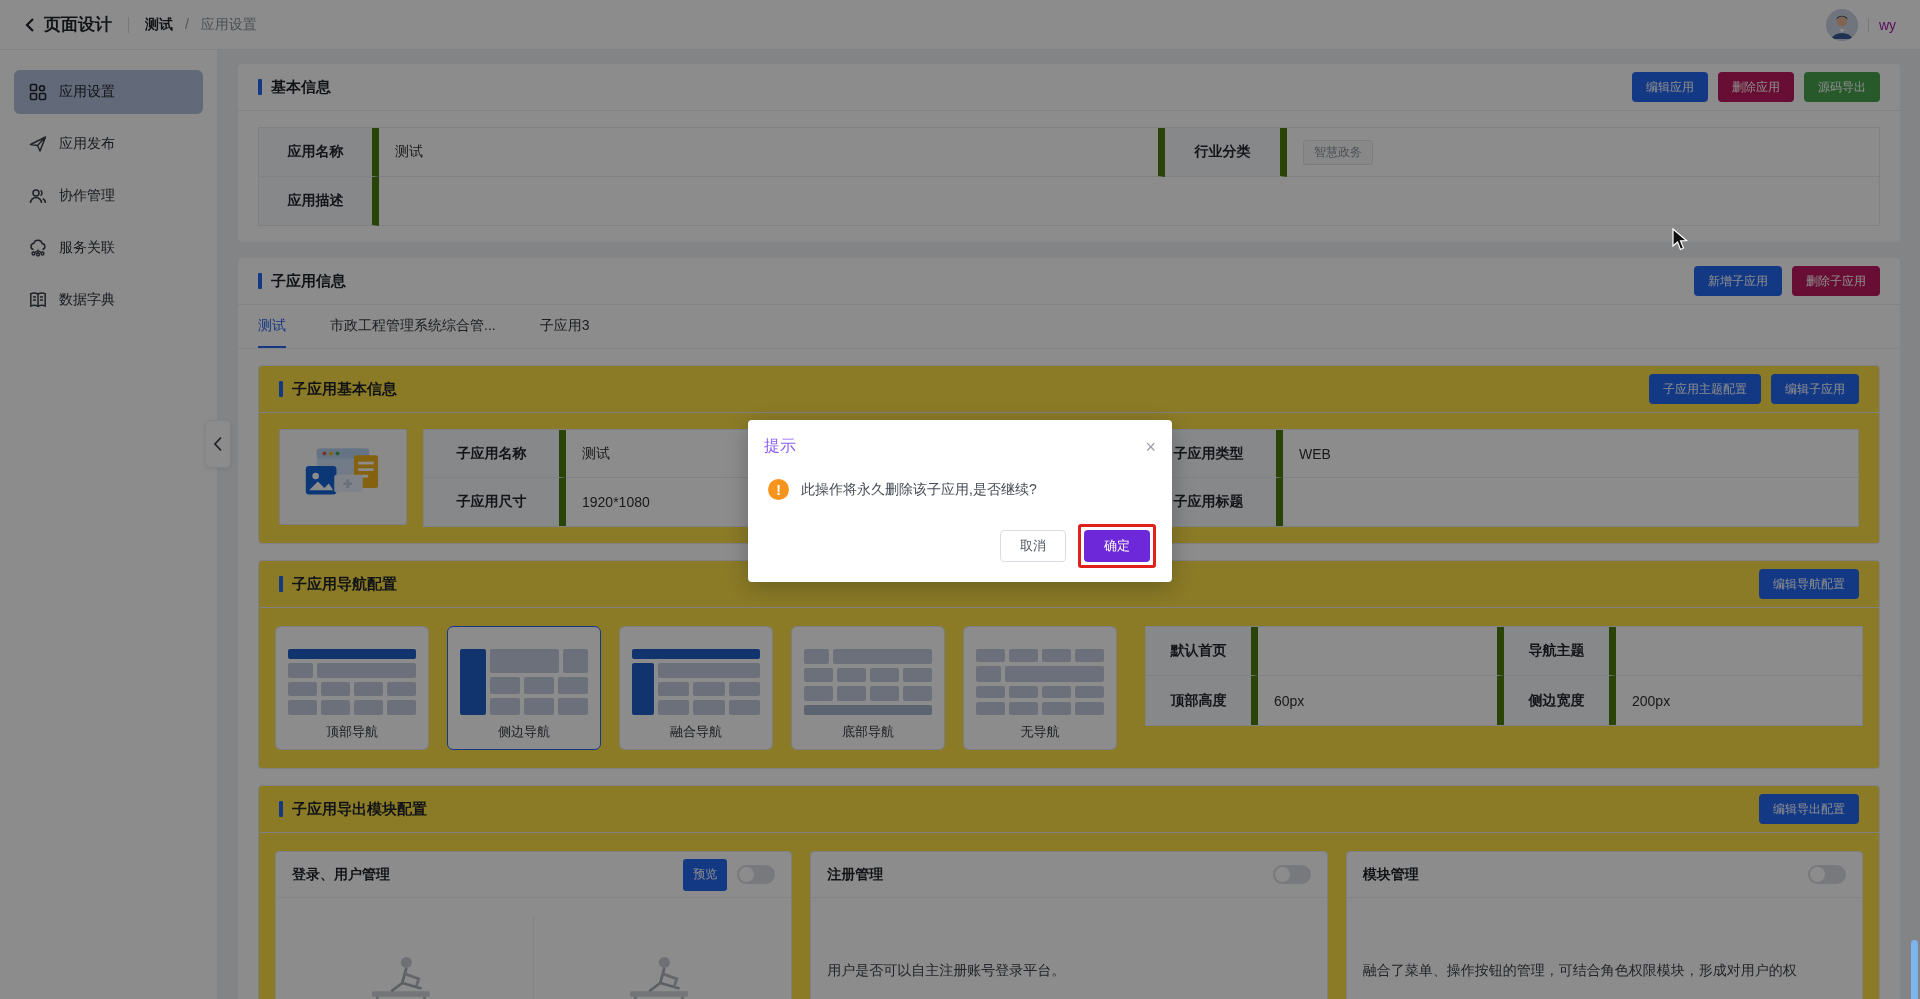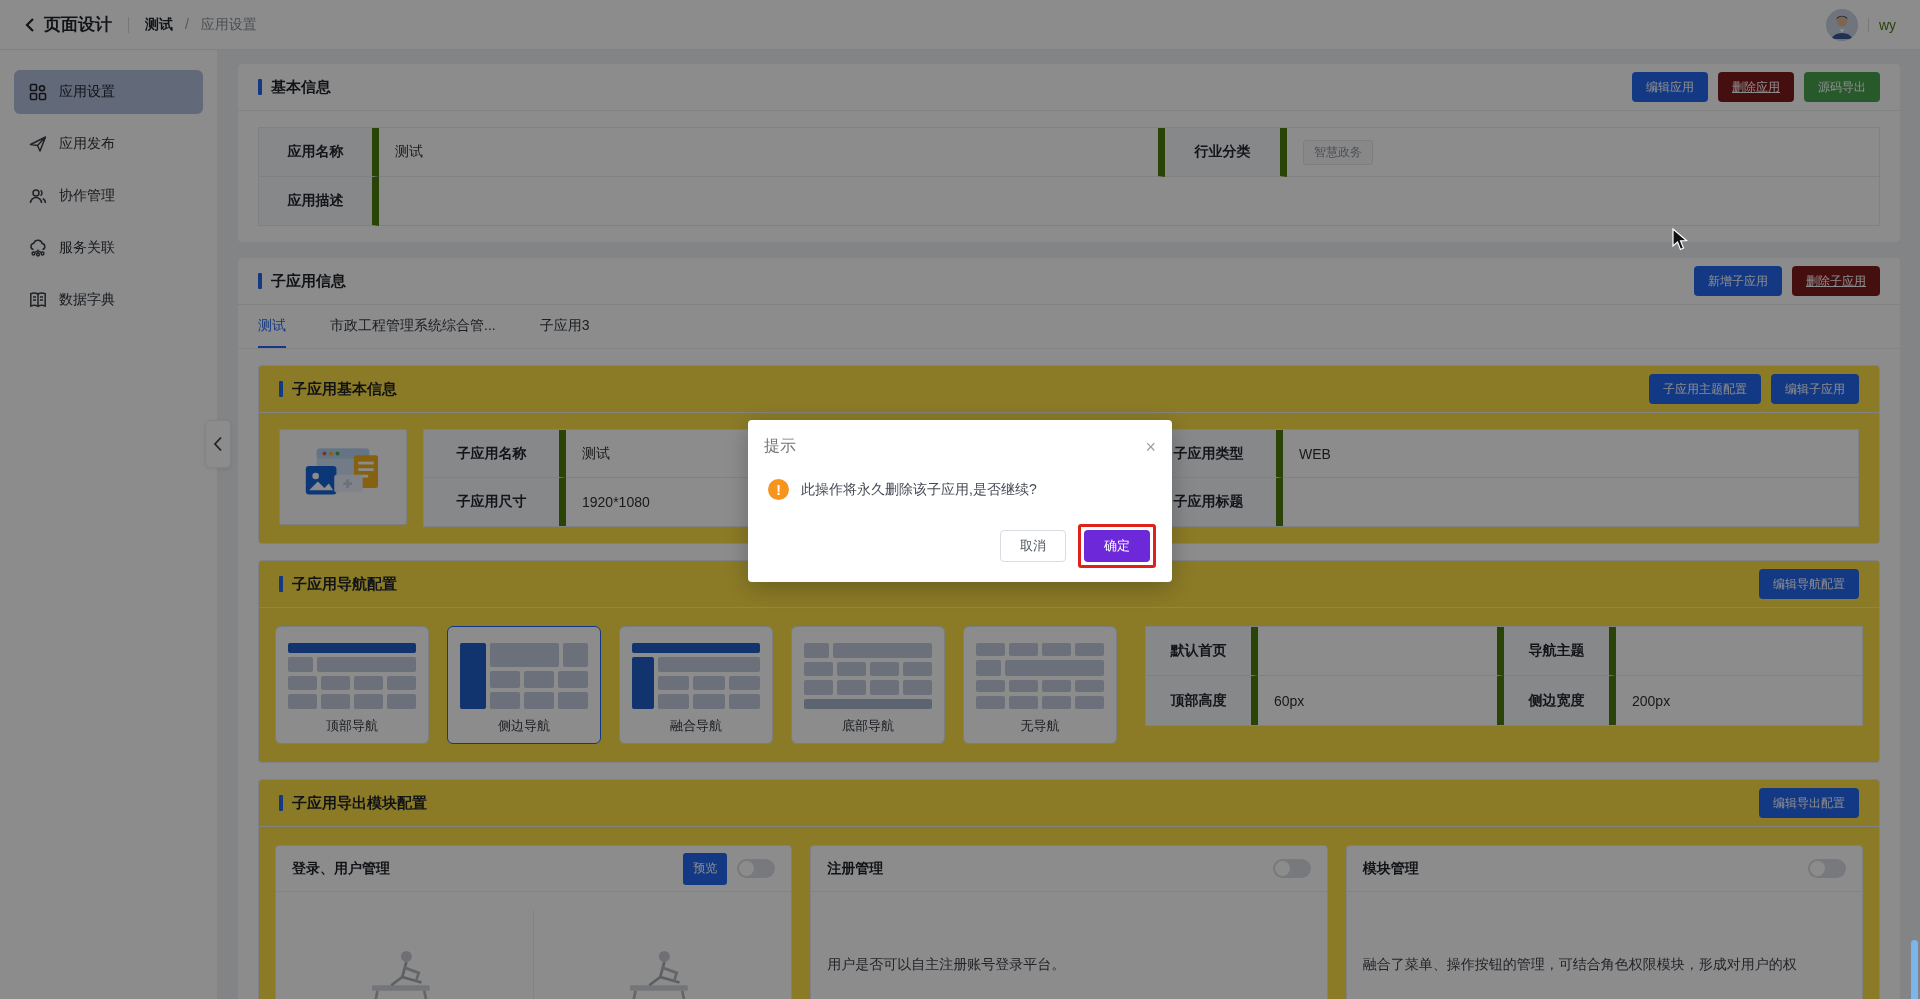--- a/index.html
+++ b/index.html
@@ -10,40 +10,40 @@
   .topbar { height:50px; background:#fff; border-bottom:1px solid #ececec; display:flex; align-items:center; padding:0 24px; position:relative; z-index:1; }
   .back-group { display:flex; align-items:center; gap:8px; font-size:17px; font-weight:bold; color:#1f2329; cursor:pointer; }
   .tb-divider { width:1px; height:16px; background:#d8dadf; margin:0 16px; }
   .crumb { font-size:14px; }
   .crumb-cur { color:#1f2329; font-weight:bold; }
   .crumb-sep { color:#9aa0a8; margin:0 8px; }
   .crumb-page { color:#8a9099; }
   .tb-right { margin-left:auto; display:flex; align-items:center; gap:10px; }
   .avatar { width:32px; height:32px; border-radius:50%; overflow:hidden; background:#cdd6e4; }
   .tb-user-divider { width:1px; height:14px; background:#d8dadf; }
-  .username { color:#4d7c0f; font-size:14px; }
+  .username { color:#a21caf; font-size:14px; }
 
   
   .layout { display:flex; height:949px; }
   .sidebar { width:218px; background:#fff; border-right:1px solid #eceef1; padding-top:12px; flex:none; }
   .side-item { display:flex; align-items:center; gap:12px; height:44px; margin:8px 14px; padding:0 15px; border-radius:6px; font-size:14px; color:#2d323b; cursor:pointer; }
   .side-item.active { background:#b2bfda; color:#20242c; }
   .side-item svg { flex:none; }
 
   .content { flex:1; padding:14px 20px 0 20px; background:#eef0f3; overflow:hidden; position:relative; }
 
   
   .card { background:#fff; border-radius:4px; margin-bottom:16px; }
   .card-header { height:47px; display:flex; align-items:center; justify-content:space-between; padding:0 20px; border-bottom:1px solid #ebedf0; }
   .sec-title { display:flex; align-items:center; gap:9px; font-size:15px; font-weight:bold; color:#1f2329; }
   .sec-bar { width:4px; height:16px; background:#2468f2; border-radius:1px; }
   .hdr-actions { display:flex; gap:10px; }
   .btn { border:none; border-radius:4px; color:#fff; font-size:12px; height:30px; padding:0 14px; cursor:pointer; font-family:inherit; }
   .btn-blue { background:#2468f2; }
-  .btn-red { background:#7f1d1d;text-decoration:underline; }
+  .btn-red { background:#be185d; }
   .btn-green { background:#47a34f; }
 
   .card-body { padding:16px 20px; display:flex; }
 
   
   .dtable { display:grid; border:1px solid #e9ebf0; flex:1; align-self:flex-start; }
   .dcell { display:flex; align-items:center; padding:0 16px; border-right:7px solid #4d7c0f; border-bottom:1px solid #e9ebf0; height:49px; background:#fff; font-size:14px; color:#303133; overflow:hidden; white-space:nowrap; }
   .dlabel { background:#f6f7fa; font-weight:bold; color:#23272f; justify-content:center; }
   .tag { border:1px solid #e2e4e9; background:#f7f8fa; color:#8a9099; font-size:12px; padding:3px 10px; border-radius:3px; }
 
@@ -55,21 +55,21 @@
   .tabs { display:flex; gap:44px; padding:0 20px; height:44px; align-items:stretch; border-bottom:1px solid #eef0f3; }
   .tab { display:flex; align-items:center; font-size:14px; color:#33373f; cursor:pointer; border-bottom:2px solid transparent; }
   .tab.active { color:#2468f2; border-bottom-color:#2468f2; }
 
   .inner-wrap { padding:0 20px 20px 20px; }
   .inner-sec { border:1px solid #e9ebf0; border-radius:4px; margin-top:16px; background:#fde047; }
   .inner-sec .card-header { border-bottom:1px solid #ebedf0; }
 
   
   .nav-body { padding:18px 16px; display:flex; gap:18px; }
-  .nav-card { width:154px; border:1px solid #e4e6ea; border-radius:6px; padding:16px 12px 8px 12px; display:flex; flex-direction:column; align-items:center; gap:8px; cursor:pointer; background:#fff; }
+  .nav-card { width:154px; border:1px solid #e4e6ea; border-radius:6px; padding:22px 12px 8px 12px; display:flex; flex-direction:column; align-items:center; gap:8px; cursor:pointer; background:#fff; }
   .nav-card.selected { border-color:#2468f2; }
   .nav-card .cap { font-size:13px; color:#33373f; }
   .mock { width:128px; height:66px; display:flex; flex-direction:column; gap:4px; }
   .mrow { display:flex; gap:4px; flex:1; }
   .mb { background:#c5cddf; border-radius:2px; flex:1; }
   .mb.sq { flex:none; width:25px; }
   .mbar { height:10px; border-radius:2px; background:#c5cddf; flex:none; }
   .mbar.blue { background:#1f5fc9; }
   .mcol { display:flex; flex-direction:column; gap:4px; flex:1; }
   .msider { width:26px; flex:none; border-radius:2px; background:#1f5fc9; }
@@ -90,21 +90,21 @@
   .mod-imgs .half { flex:1; display:flex; justify-content:center; padding-top:26px; }
   .mod-imgs .vdiv { width:1px; align-self:stretch; background:#eceef2; margin-top:18px; }
 
   
   .collapse-handle { position:absolute; left:205px; top:420px; width:26px; height:48px; background:#fff; border:1px solid #eceef1; border-radius:5px; box-shadow:0 1px 4px rgba(0,0,0,.08); display:flex; align-items:center; justify-content:center; z-index:2; cursor:pointer; }
 
   
   .overlay { position:fixed; left:0; top:0; right:0; bottom:0; background:rgba(0,0,0,.45); z-index:100; }
   .modal { position:fixed; left:50%; transform:translateX(-50%); top:420px; width:424px; background:#fff; border-radius:4px; box-shadow:0 6px 24px rgba(0,0,0,.25); z-index:110; padding:16px 16px 14px 16px; }
   .modal-head { display:flex; align-items:center; }
-  .modal-title { font-size:16px; color:#737373; }
+  .modal-title { font-size:16px; color:#8b5cf6; }
   .modal-close { margin-left:auto; color:#9aa0a8; font-size:18px; line-height:1; cursor:pointer; }
   .modal-msg { display:flex; align-items:center; gap:12px; margin:22px 4px 0 4px; }
   .warn-ico { width:21px; height:21px; border-radius:50%; background:#f7941d; color:#fff; font-weight:bold; font-size:14px; display:flex; align-items:center; justify-content:center; flex:none; }
   .msg-text { font-size:14px; color:#454a54; }
   .modal-foot { display:flex; justify-content:flex-end; align-items:center; gap:12px; margin-top:24px; }
   .btn-cancel { background:#fff; border:1px solid #d9dce3; color:#4e5560; height:32px; padding:0 19px; border-radius:4px; font-size:13px; cursor:pointer; font-family:inherit; }
   .red-box { border:3px solid #e0211a; border-radius:3px; padding:3px; }
   .btn-confirm { background:#6d28d9; color:#fff; border:none; height:32px; padding:0 20px; border-radius:4px; font-size:13px; cursor:pointer; font-family:inherit; }
 
   

